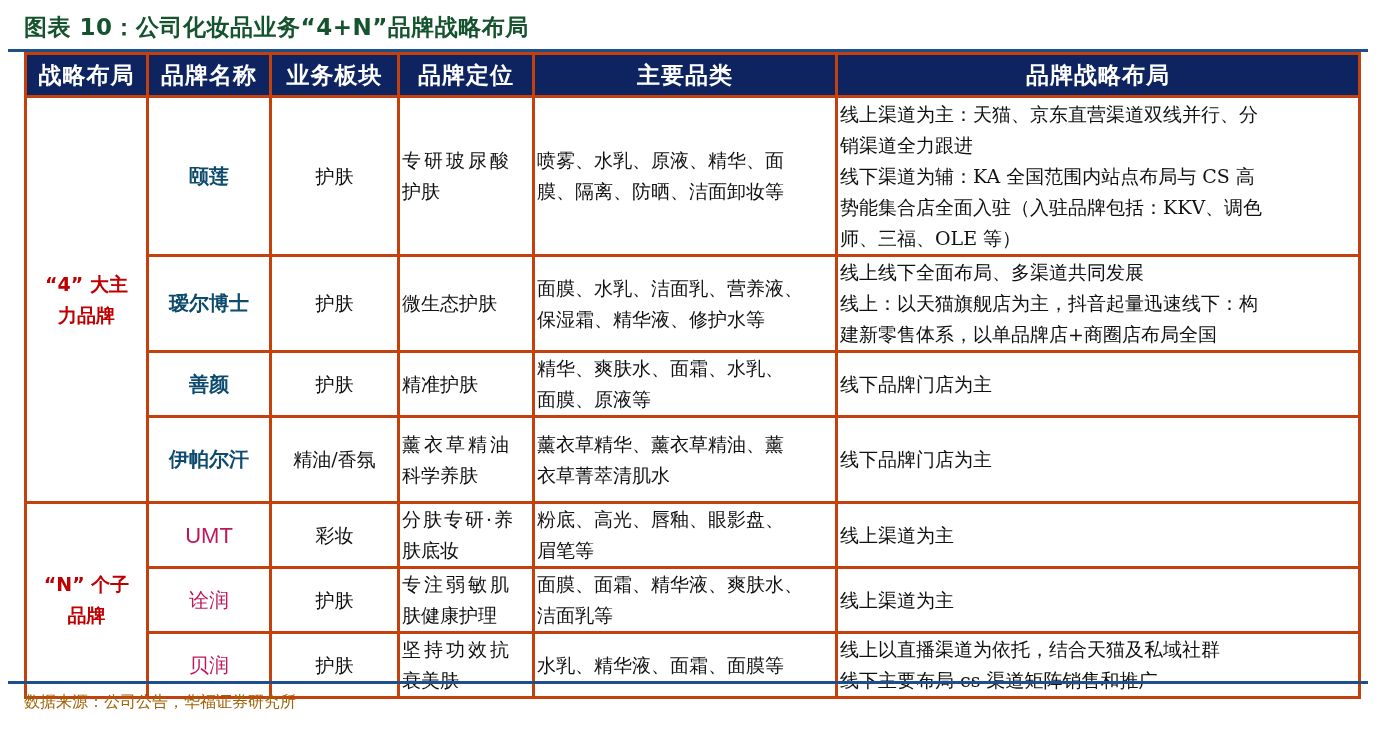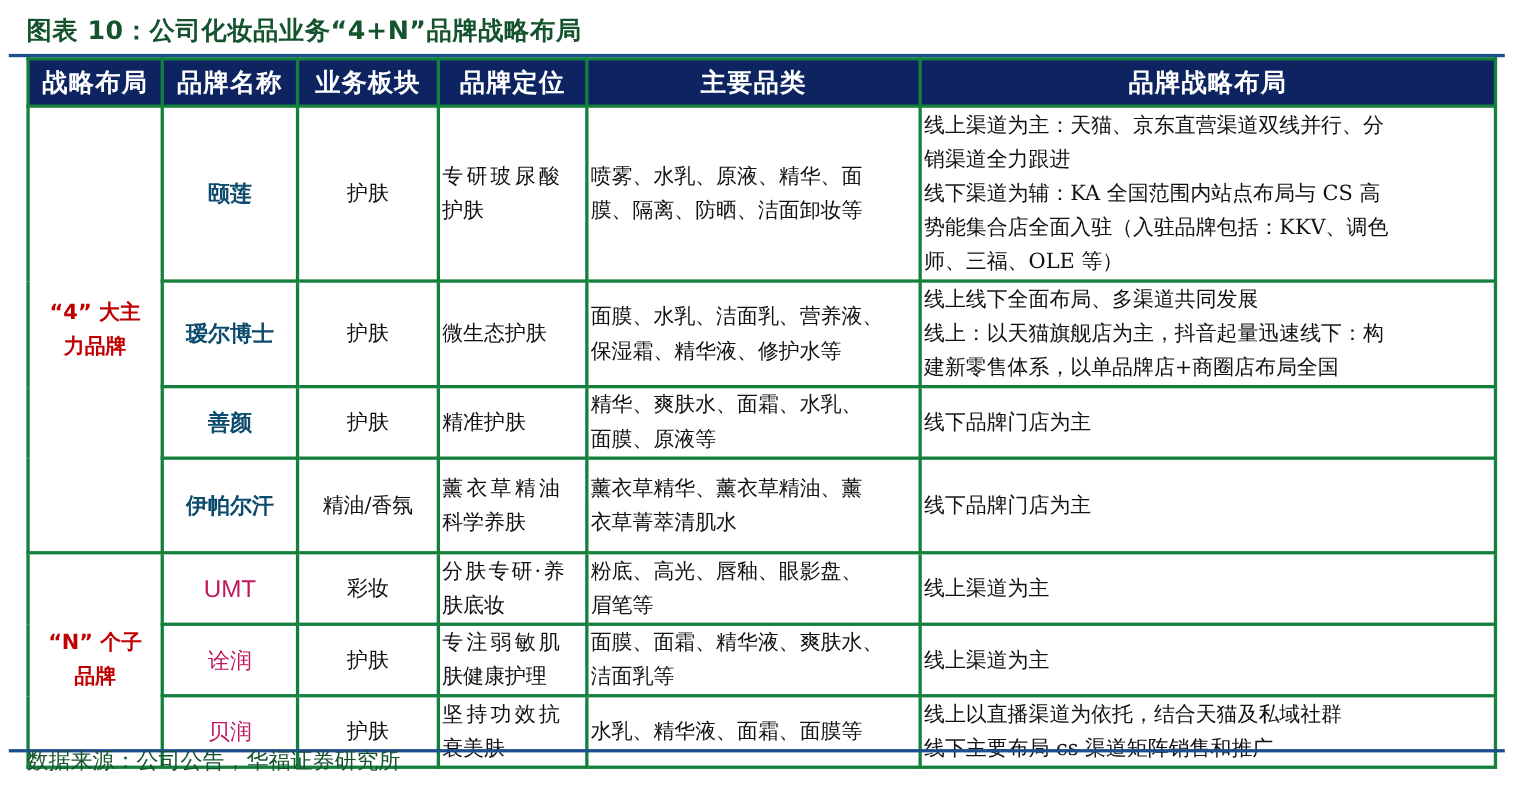--- a/index.html
+++ b/index.html
@@ -21,21 +21,21 @@
   .rule-bottom {
     position: absolute; left: 8px; top: 681px; width: 1360px; height: 3px;
     background: #1f4e8c;
   }
   table.brand-table {
     position: absolute; left: 24px; top: 52px;
     border-collapse: collapse; table-layout: fixed;
     width: 1334px;
   }
   table.brand-table th, table.brand-table td {
-    border: 3px solid #15803d;
+    border: 3px solid #c2410c;
     padding: 0 2px;
     vertical-align: middle;
   }
   table.brand-table th {
     background: #0d2461; color: #ffffff;
     font-family: "DejaVu Sans", "Liberation Sans", sans-serif;
     font-weight: bold; font-size: 23px; height: 40px;
     text-align: center; white-space: nowrap; letter-spacing: 1px;
   }
   table.brand-table td {
@@ -43,22 +43,22 @@
   }
   .c-strategy { text-align: center; color: #c00000; font-weight: bold; font-family: "DejaVu Sans", "Liberation Sans", sans-serif; font-size: 20px; line-height: 40px; }
   .c-brand { text-align: center; }
   .c-brand.main { color: #0c4a6e; font-weight: bold; font-size: 20px; margin-top: 40px; }
   .c-brand.sub { color: #be185d; font-size: 20px; }
   .c-brand.latin { font-family: "Liberation Sans", "DejaVu Sans", sans-serif; font-size: 22px; }
   .c-segment { text-align: center; }
   .c-position, .c-category, .c-channel { text-align: left; }
   .line { display: block; white-space: nowrap; }
   .source {
-    position: absolute; left: 24px; top: 678px;
-    font-size: 20px; color: #14532d; white-space: nowrap;
+    position: absolute; left: 24px; top: 692px;
+    font-size: 16px; color: #a16207; white-space: nowrap;
   }
 </style>
 </head>
 <body>
 
 <div class="title">图表 10：公司化妆品业务“4+N”品牌战略布局</div>
 <div class="rule-top"></div>
 
 <table class="brand-table">
   <colgroup>

